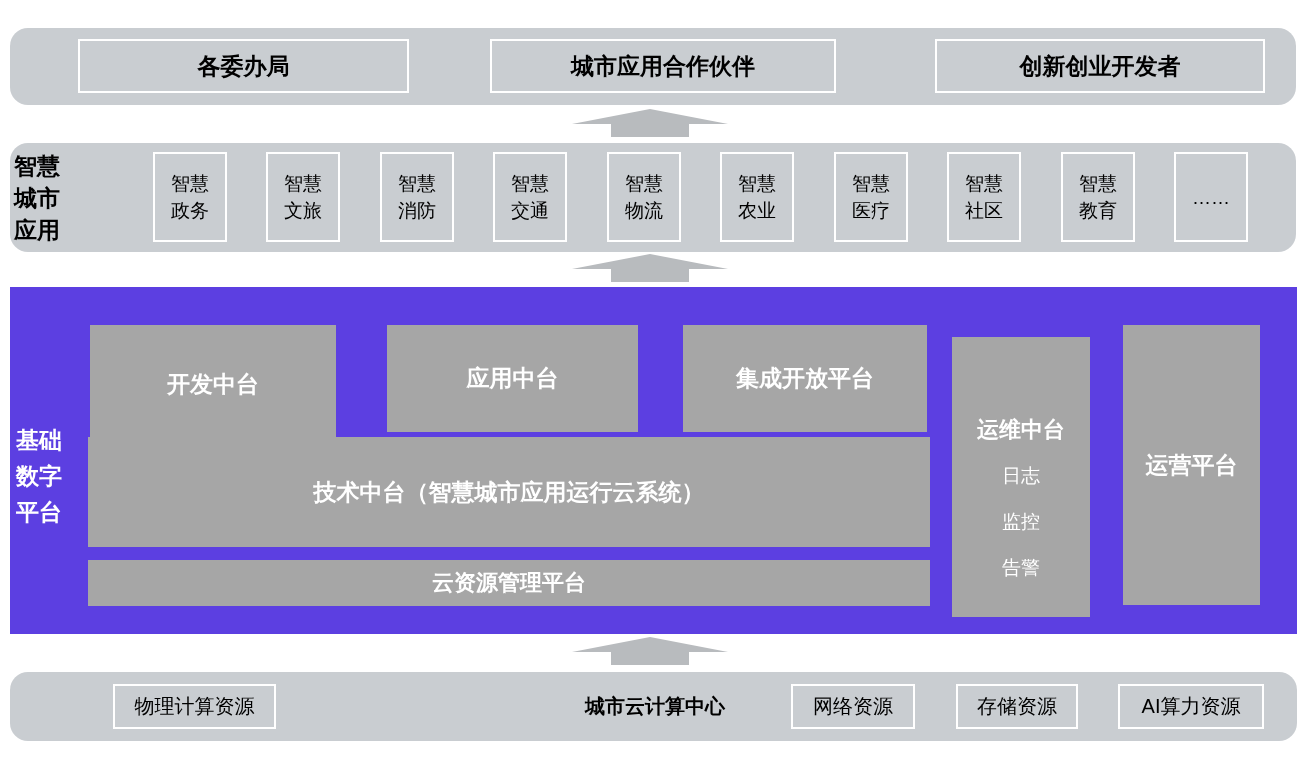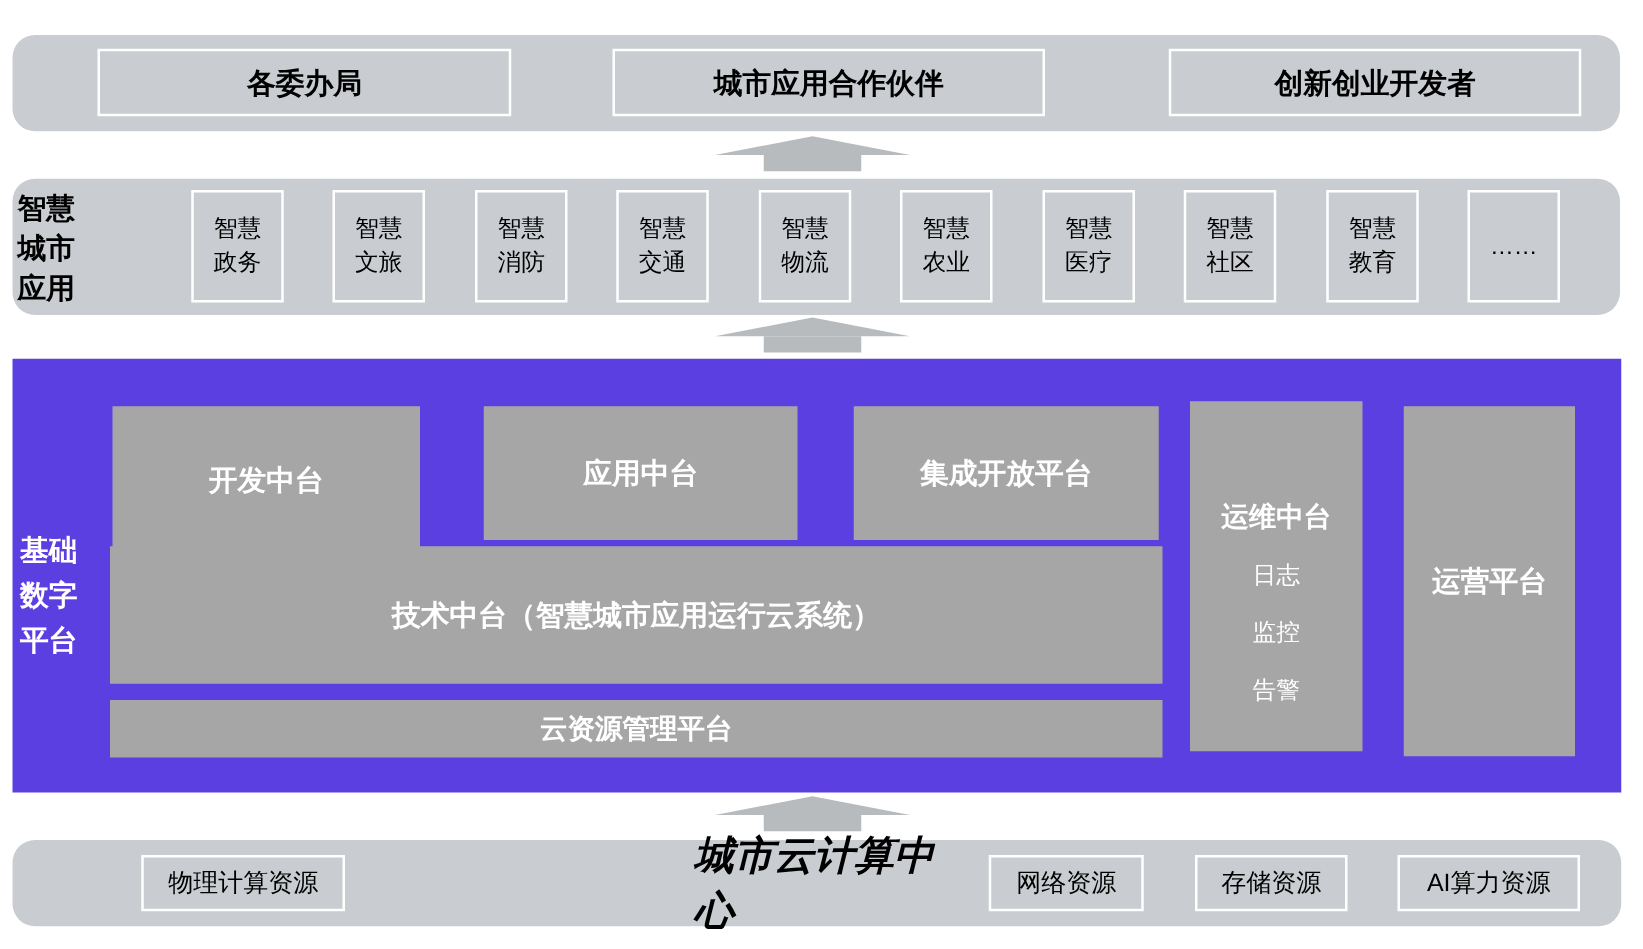--- a/index.html
+++ b/index.html
@@ -69,21 +69,21 @@
     border-right: 78px solid transparent;
     border-bottom: 15px solid var(--arrow);
   }
   .arrow .stem {
     width: 78px; height: 13px;
     background: var(--arrow);
     margin: 0 auto;
   }
   
   .bottombox { font-size: 20px; }
-  .bottom-title { font-size: 32px; font-weight: bold; font-style: italic; }
+  .bottom-title { font-size: 20px; font-weight: bold; }
 </style>
 </head>
 <body>
 
 <div class="canvas">
 
   <div class="abs band" style="left:10px; top:28px; width:1286px; height:77px;">
     <div class="abs wbox topbox" style="left:68px; top:11px; width:331px; height:54px;">
       <span>各委办局</span>
     </div>
@@ -167,21 +167,21 @@
     </div>
 
     <div class="abs gbox gbox-title" style="left:78px; top:150px; width:842px; height:110px;justify-content:center;">
       <span>技术中台（智慧城市应用运行云系统）</span>
     </div>
 
     <div class="abs gbox" style="left:78px; top:273px; width:842px; height:46px; font-size:22px; font-weight:bold;">
       <span>云资源管理平台</span>
     </div>
 
-    <div class="abs gbox ops-box" style="left:942px; top:34px; width:138px; height:280px;">
+    <div class="abs gbox ops-box" style="left:942px; top:50px; width:138px; height:280px;">
       <div class="ops-title">运维中台</div>
       <div class="ops-item" style="margin-top:0;">日志</div>
       <div class="ops-item">监控</div>
       <div class="ops-item">告警</div>
     </div>
 
     <div class="abs gbox gbox-title" style="left:1113px; top:38px; width:137px; height:280px;">
       <span>运营平台</span>
     </div>
   </div>

